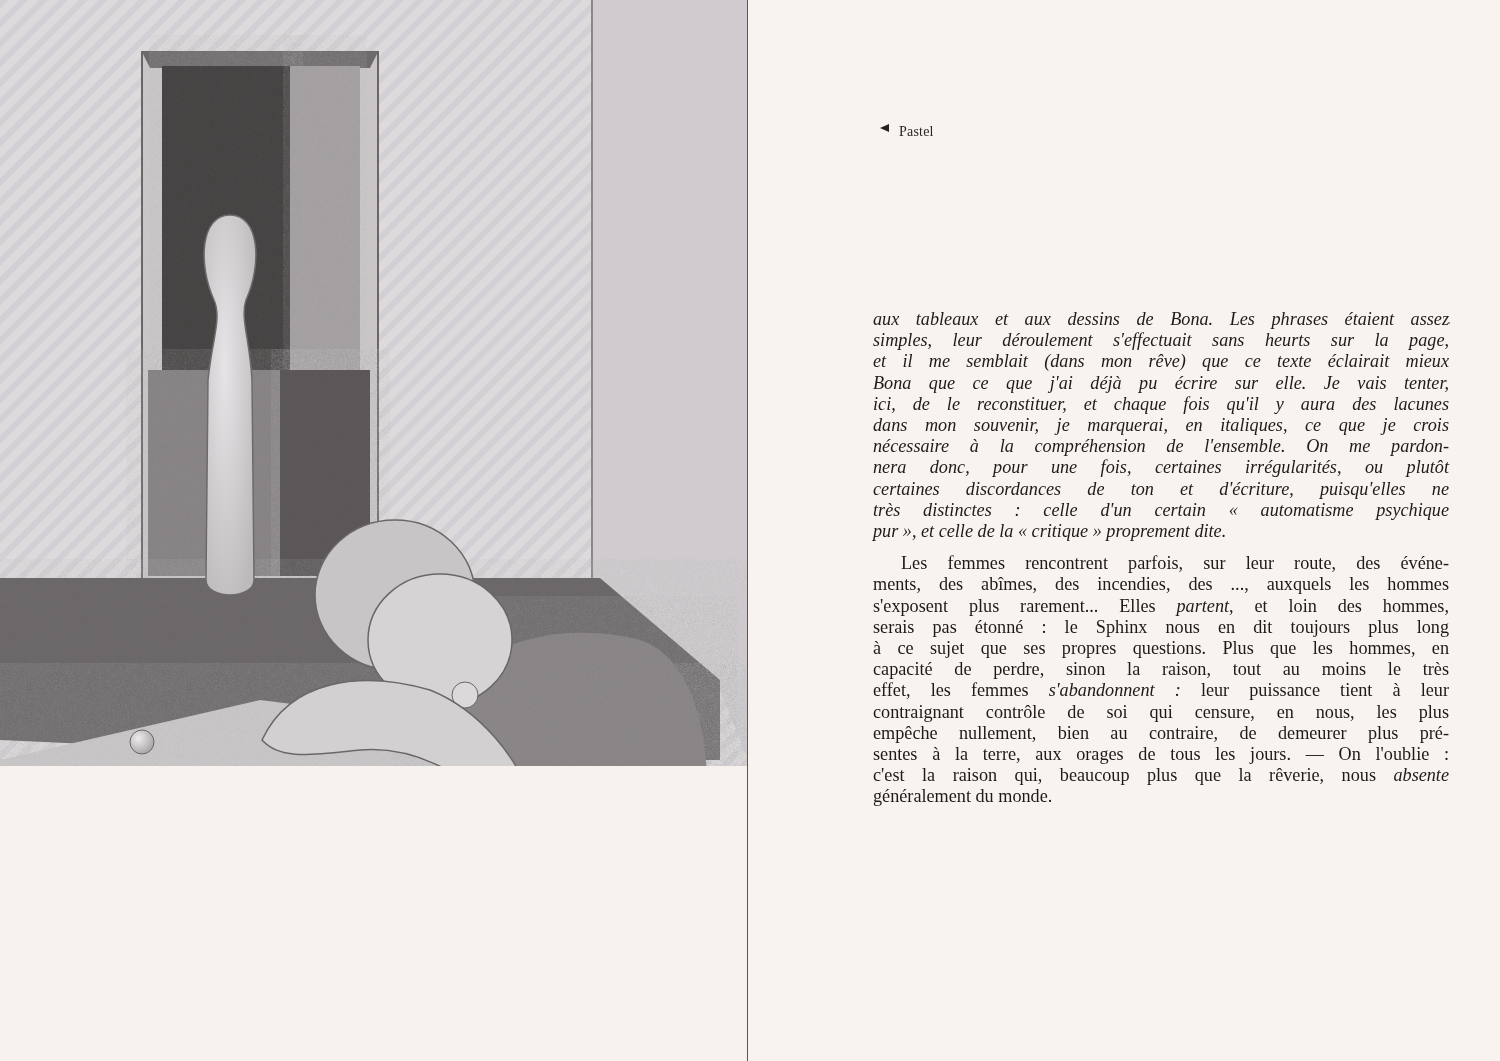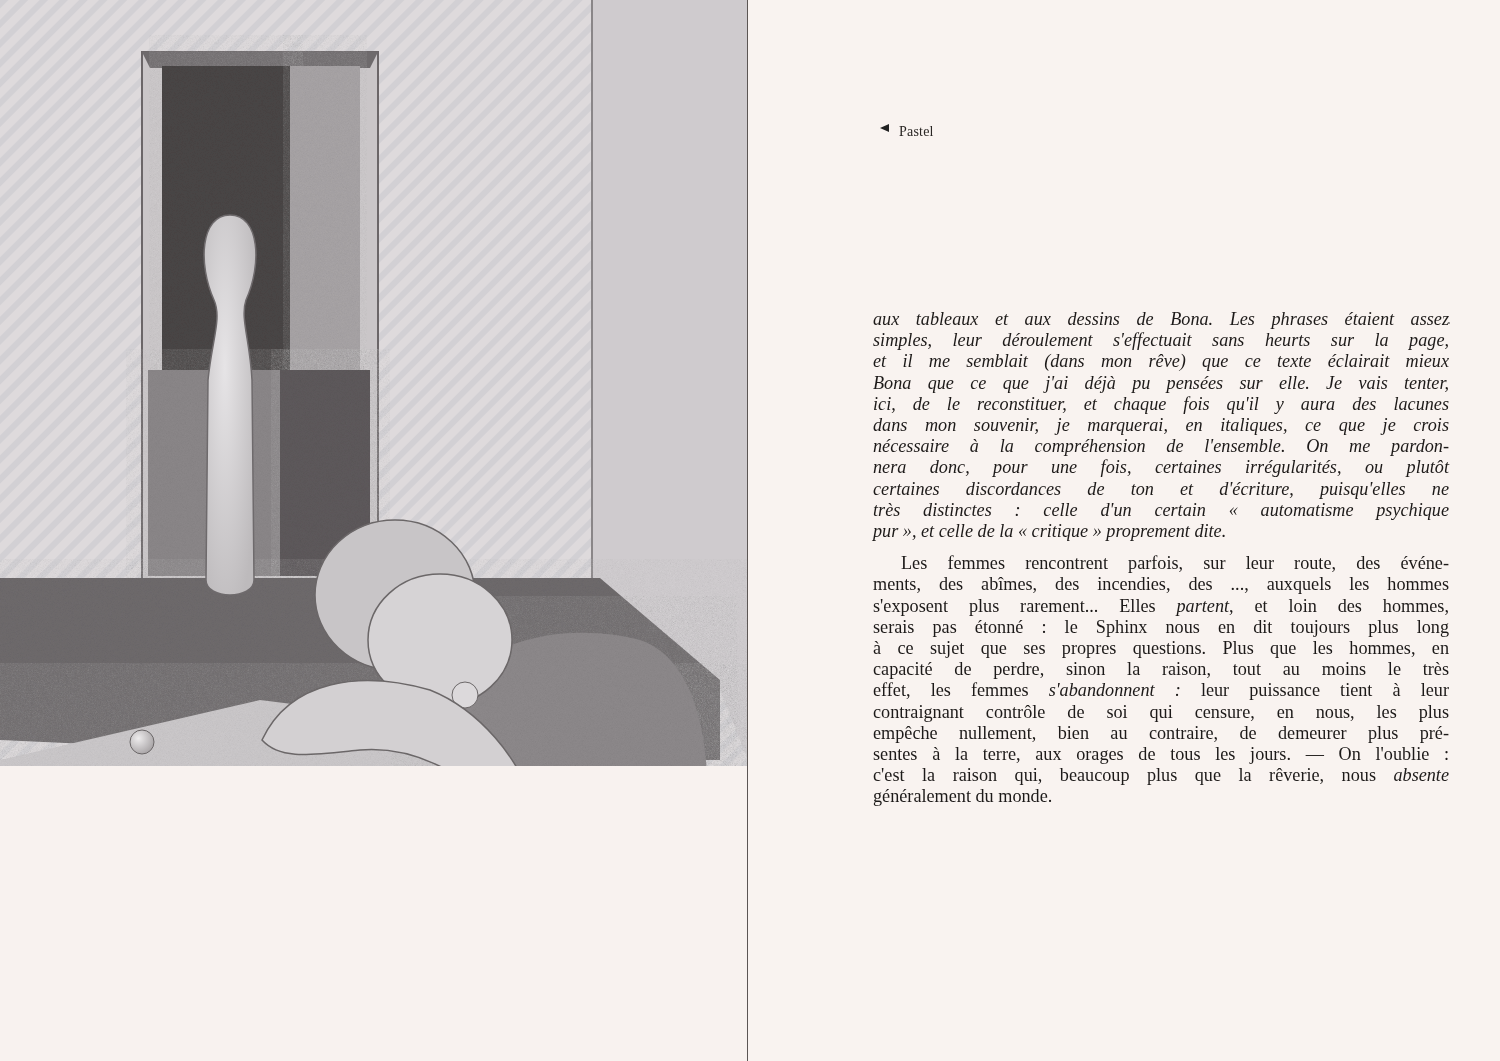--- a/index.html
+++ b/index.html
@@ -139,21 +139,21 @@
   <span>Pastel</span>
 </div>
 
 <div class="stray-dot"></div>
 
 <div class="text-block">
   <p class="para italic" id="para0">
       <span class="line">aux tableaux et aux dessins de Bona. Les phrases étaient assez</span>
       <span class="line">simples, leur déroulement s'effectuait sans heurts sur la page,</span>
       <span class="line">et il me semblait (dans mon rêve) que ce texte éclairait mieux</span>
-      <span class="line">Bona que ce que j'ai déjà pu pensées sur elle. Je vais tenter,</span>
+      <span class="line">Bona que ce que j'ai déjà pu écrire sur elle. Je vais tenter,</span>
       <span class="line">ici, de le reconstituer, et chaque fois qu'il y aura des lacunes</span>
       <span class="line">dans mon souvenir, je marquerai, en italiques, ce que je crois</span>
       <span class="line">nécessaire à la compréhension de l'ensemble. On me pardon-</span>
       <span class="line">nera donc, pour une fois, certaines irrégularités, ou plutôt</span>
       <span class="line">certaines discordances de ton et d'écriture, puisqu'elles ne</span>
       <span class="line">très distinctes : celle d'un certain « automatisme psychique</span>
       <span class="line last">pur », et celle de la « critique » proprement dite.</span>
     </p>
   <p class="para p2" id="para1">
       <span class="line indent">Les femmes rencontrent parfois, sur leur route, des événe-</span>

